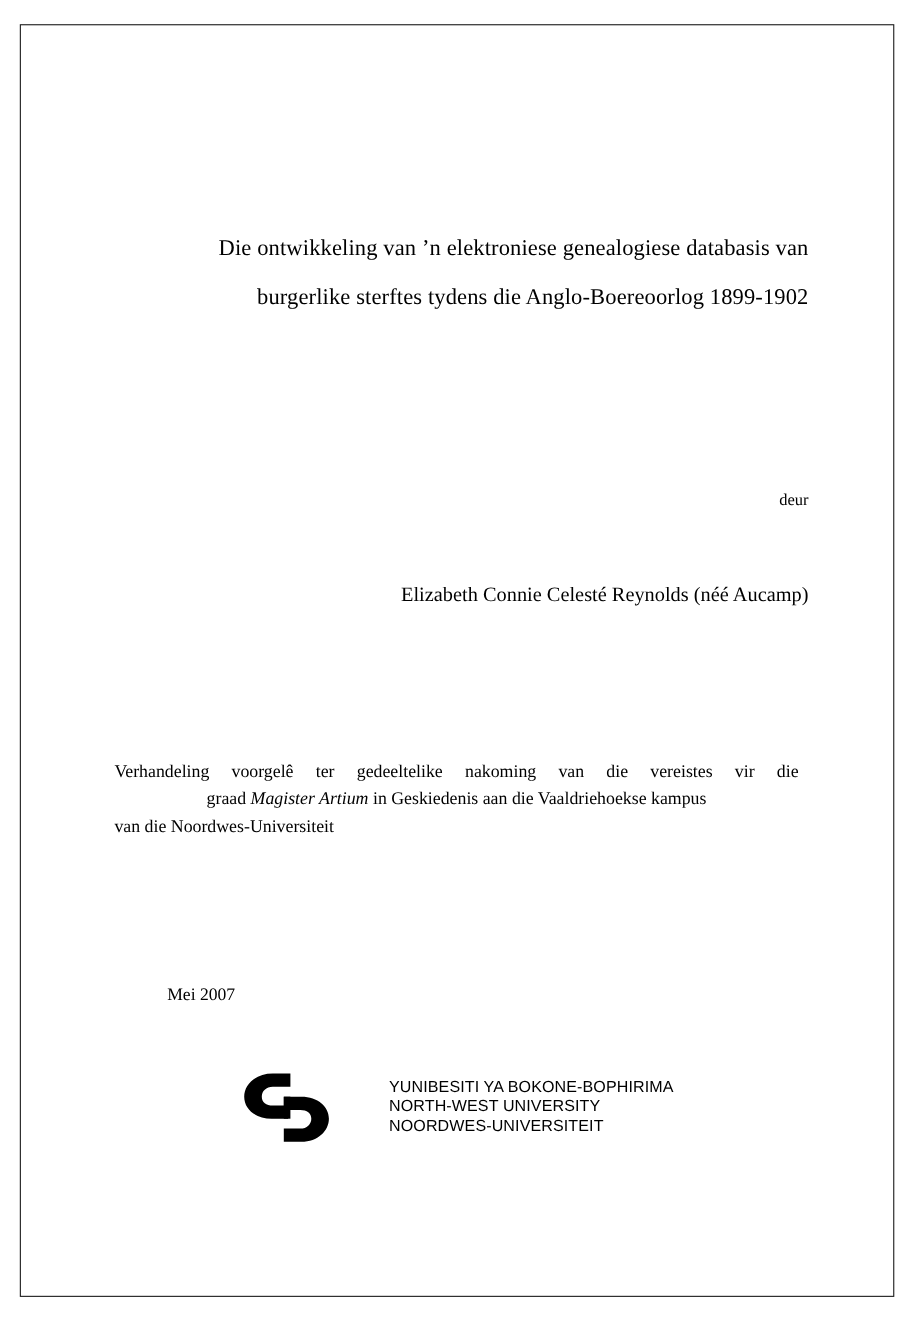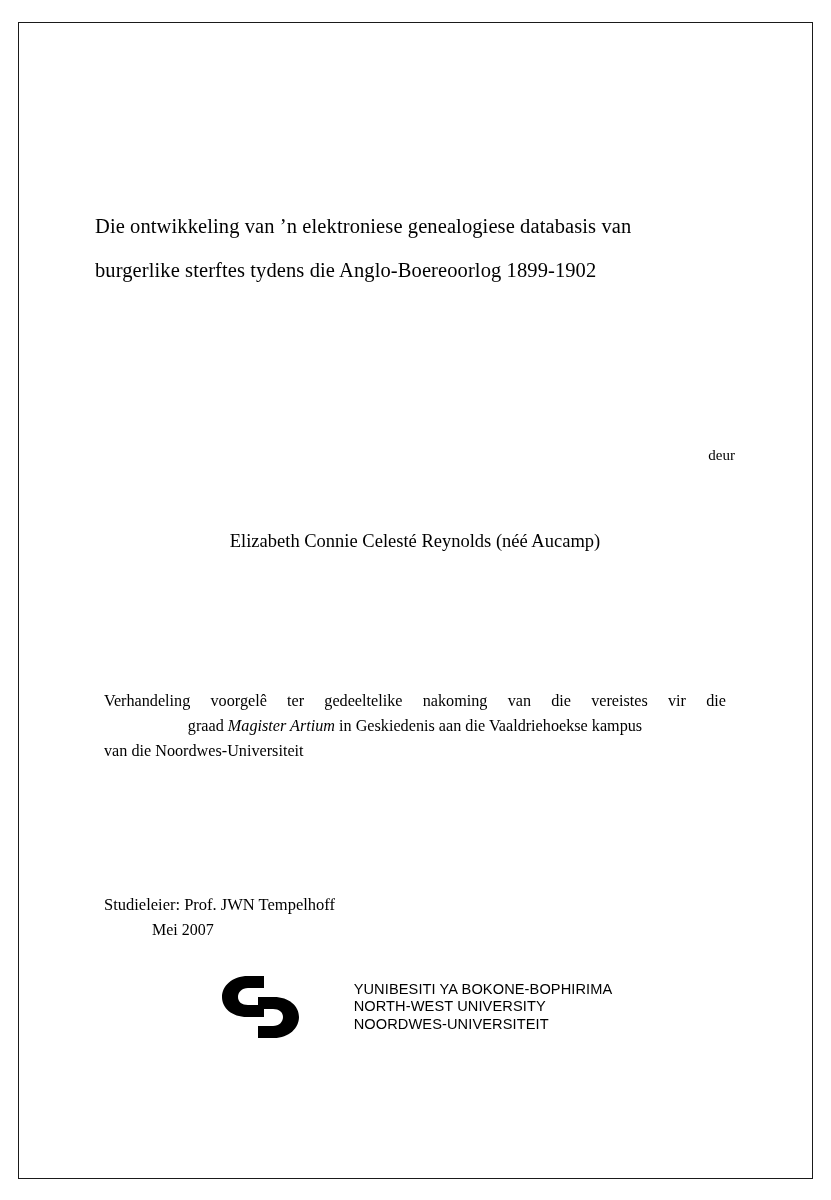--- a/index.html
+++ b/index.html
@@ -36,42 +36,42 @@
     top: 22px;
     width: 640px;
     height: 1157px;
     box-sizing: border-box;
   }
   .title-block {
     position: absolute;
     top: 182px;
     left: 0;
     width: 640px;
-    text-align: left;
+    text-align: right;
   }
   .title-line {
     font-size: 20.5px;
     line-height: 44px;
     letter-spacing: 0.1px;
     white-space: nowrap;
   }
   .byline {
     position: absolute;
     top: 425px;
     left: 0;
     width: 640px;
     text-align: right;
     font-size: 15px;
   }
   .author {
     position: absolute;
     top: 509px;
     left: 0;
     width: 640px;
-    text-align: center;
+    text-align: right;
     font-size: 18.5px;
   }
   .statement {
     position: absolute;
     top: 640px;
     left: 9px;
     width: 622px;
     font-size: 16.2px;
     line-height: 25px;
     margin-top: 27px;
@@ -141,21 +141,20 @@
 
     <div class="author">Elizabeth Connie Celesté Reynolds (néé Aucamp)</div>
 
     <div class="statement">
       <div class="just">Verhandeling voorgelê ter gedeeltelike nakoming van die vereistes vir die</div>
       <div class="just2"><span>graad </span><i>Magister Artium</i><span> in Geskiedenis aan die Vaaldriehoekse kampus</span></div>
       <div>van die Noordwes-Universiteit</div>
     </div>
 
     <div class="supervisor">
-      <div>Studieleier: Prof. JWN Tempelhoff</div>
       <div class="date">Mei 2007</div>
     </div>
 
     <div class="logo-wrap">
       <svg class="logo-mark" viewBox="0 0 86 70" aria-hidden="true">
         <g fill="#000000">
           <path d="M30 4 C14 4 4 14 4 25 C4 36 14 45 29 45 L44 45 L44 33 L30 33 C24 33 20 30 20 25 C20 20 24 16 30 16 L46 16 L46 4 Z"></path>
           <path d="M56 25 C71 25 81 34 81 45 C81 56 71 66 56 66 L40 66 L40 54 L55 54 C61 54 65 50 65 45 C65 40 61 37 55 37 L40 37 L40 25 Z"></path>
           <rect x="40" y="25" width="6" height="20"></rect>
         </g>

